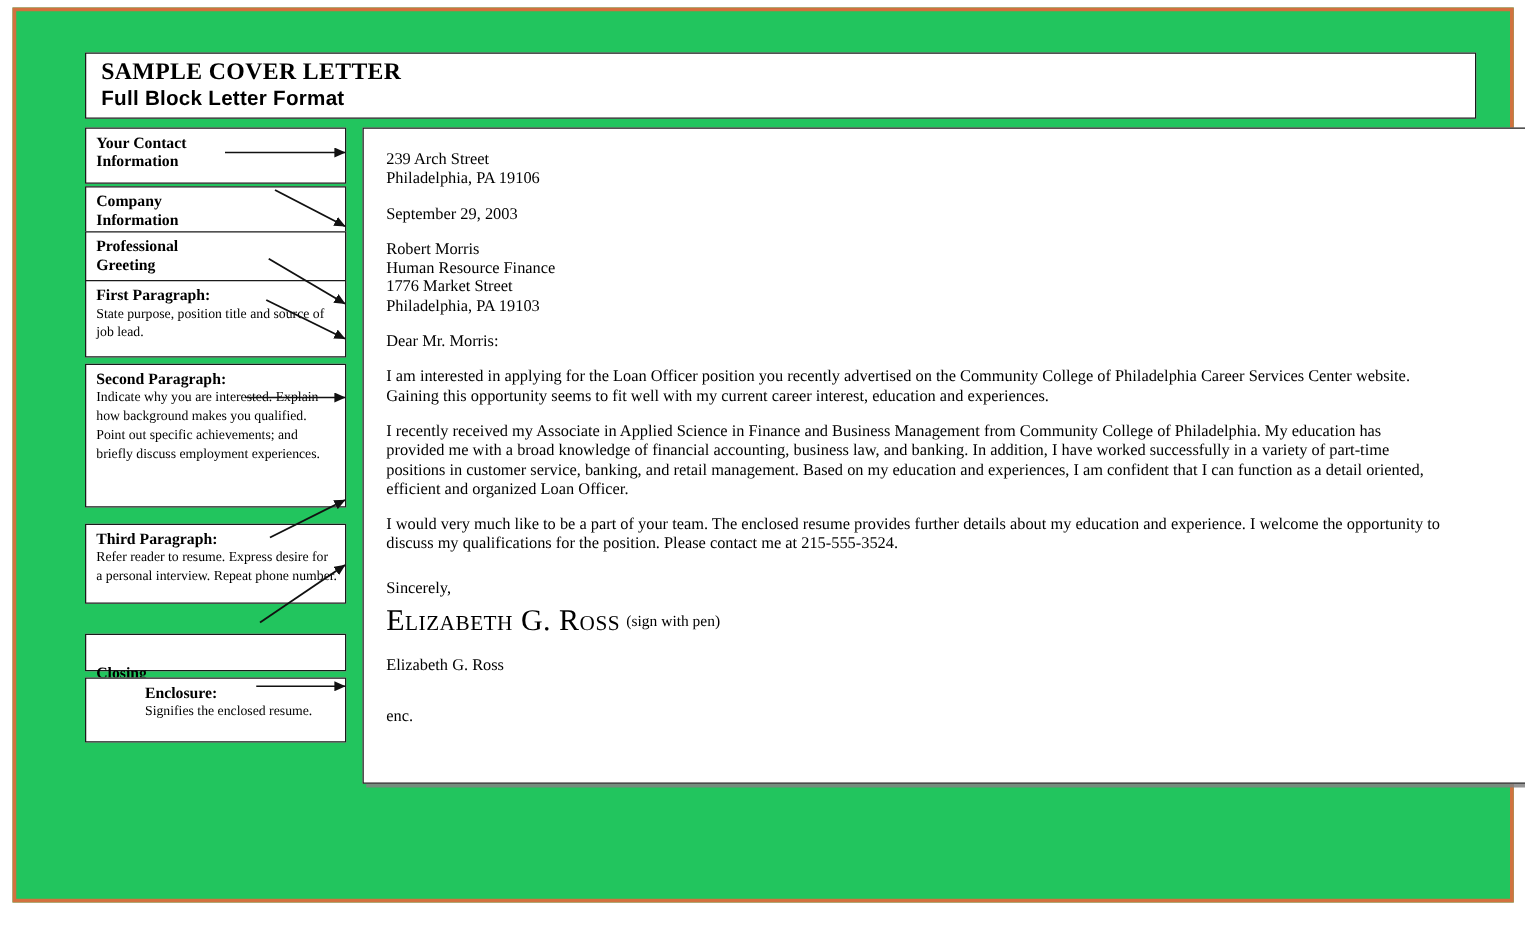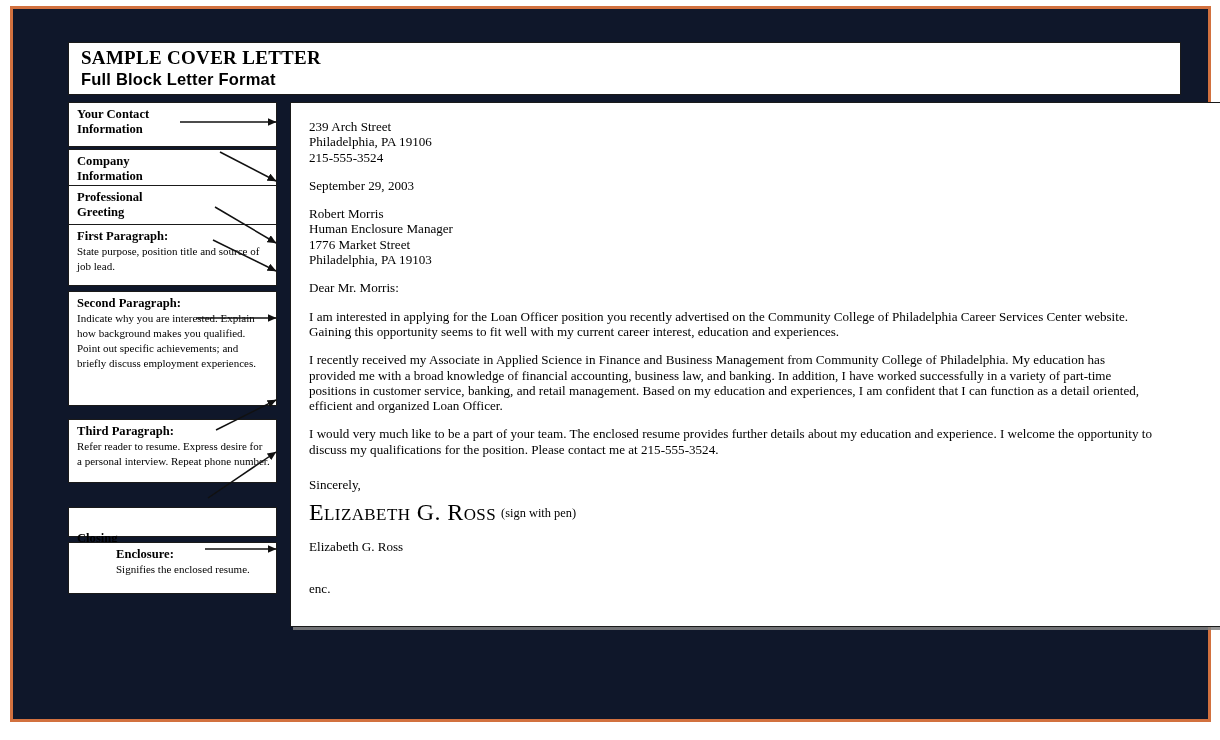--- a/index.html
+++ b/index.html
@@ -24,21 +24,21 @@
     background: #ffffff;
   }
   #orange-frame {
     position: absolute;
     left: 10px;
     top: 6px;
     width: 1201px;
     height: 716px;
     box-sizing: border-box;
     border: 3px solid #d2713f;
-    background: #0f172a;
+    background: #22c55e;
   }
 
   
   #title-box {
     position: absolute;
     left: 55px;
     top: 33px;
     width: 1113px;
     height: 53px;
     box-sizing: border-box;
@@ -191,28 +191,27 @@
       <div class="hd">Enclosure:</div>
       <div class="bd">Signifies the enclosed resume.</div>
     </div>
 
     <div id="letter-panel">
       <div id="letter-body">
 
         <div class="blk">
           <div>239 Arch Street</div>
           <div>Philadelphia, PA 19106</div>
-          <div>215-555-3524</div>
         </div>
 
         <div class="blk">September 29, 2003</div>
 
         <div class="blk">
           <div>Robert Morris</div>
-          <div>Human Enclosure Manager</div>
+          <div>Human Resource Finance</div>
           <div>1776 Market Street</div>
           <div>Philadelphia, PA 19103</div>
         </div>
 
         <div class="blk">Dear Mr. Morris:</div>
 
         <div class="para">I am interested in applying for the Loan Officer position you recently advertised on the Community College of Philadelphia Career Services Center website.  Gaining this opportunity seems to fit well with my current career interest, education and experiences.</div>
         <div class="para">I recently received my Associate in Applied Science in Finance and Business Management from Community College of Philadelphia.  My education has provided me with a broad knowledge of financial accounting, business law, and banking.  In addition, I have worked successfully in a variety of part-time positions in customer service, banking, and retail management.  Based on my education and experiences, I am confident that I can function as a detail oriented, efficient and organized Loan Officer.</div>
         <div class="para">I would very much like to be a part of your team.  The enclosed resume provides further details about my education and experience.  I welcome the opportunity to discuss my qualifications for the position.  Please contact me at 215-555-3524.</div>
 

